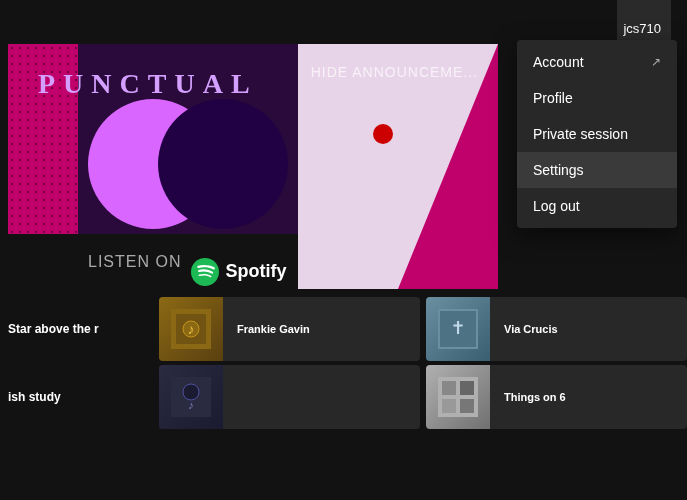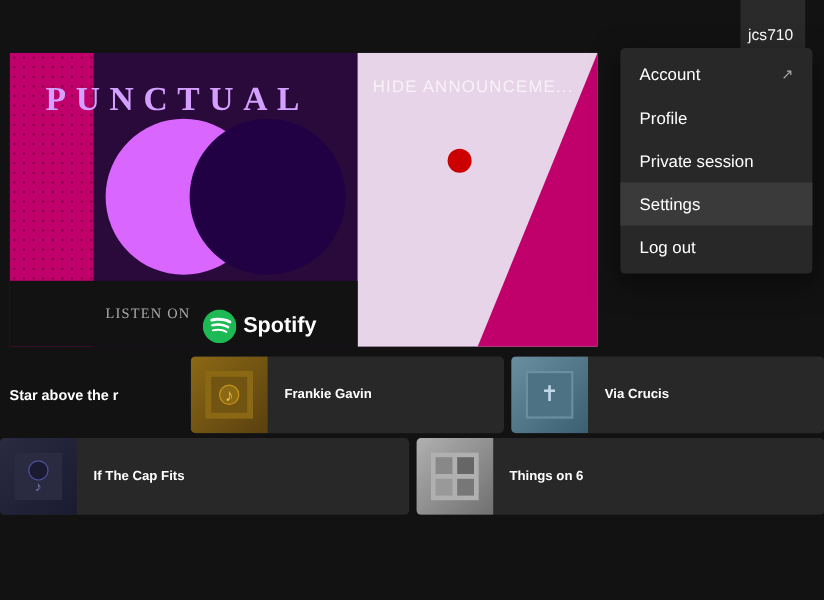--- a/index.html
+++ b/index.html
@@ -166,25 +166,24 @@
       width: 290px;
       height: 55px;
       background: #121212;
       display: flex;
       align-items: center;
       padding-left: 80px;
       gap: 10px;
     }
 
     .listen-on {
-      font-size: 12px;
+      font-size: 16px;
       color: #aaa;
       letter-spacing: 1px;
       text-transform: uppercase;
-      font-family: Liberation Serif, serif;
     }
 
     .spotify-logo {
       display: flex;
       align-items: center;
       gap: 6px;
       margin-top: 20px;
     }
 
     .spotify-icon {
@@ -400,32 +399,34 @@
               <text x="20" y="25" text-anchor="middle" fill="#c0d8e8" font-size="18">✝</text>
             </svg>
           </div>
         </div>
         <span class="card-title">Via Crucis</span>
       </div>
     </div>
   </div>
 
   <div class="content-row">
+    <div class="left-text">
+      <span>ish study</span>
+    </div>
     <div class="music-cards-row">
       <div class="music-card">
         <div class="card-thumb thumb-capfits">
           <div class="card-thumb-inner">
             <svg width="40" height="40" viewBox="0 0 40 40" fill="none">
               <rect width="40" height="40" fill="#2a2a40"></rect>
               <circle cx="20" cy="15" r="8" fill="#1a1a30" stroke="#5050a0" stroke-width="1"></circle>
               <text x="20" y="32" text-anchor="middle" fill="#8080c0" font-size="11">♪</text>
             </svg>
           </div>
         </div>
-        <span class="card-title">If The Cap Fits</span>
       </div>
       <div class="music-card">
         <div class="card-thumb thumb-thingson6">
           <div class="card-thumb-inner">
             <svg width="40" height="40" viewBox="0 0 40 40" fill="none">
               <rect width="40" height="40" fill="#b0b0b0"></rect>
               <rect x="4" y="4" width="14" height="14" fill="#888"></rect>
               <rect x="22" y="4" width="14" height="14" fill="#666"></rect>
               <rect x="4" y="22" width="14" height="14" fill="#999"></rect>
               <rect x="22" y="22" width="14" height="14" fill="#777"></rect>

